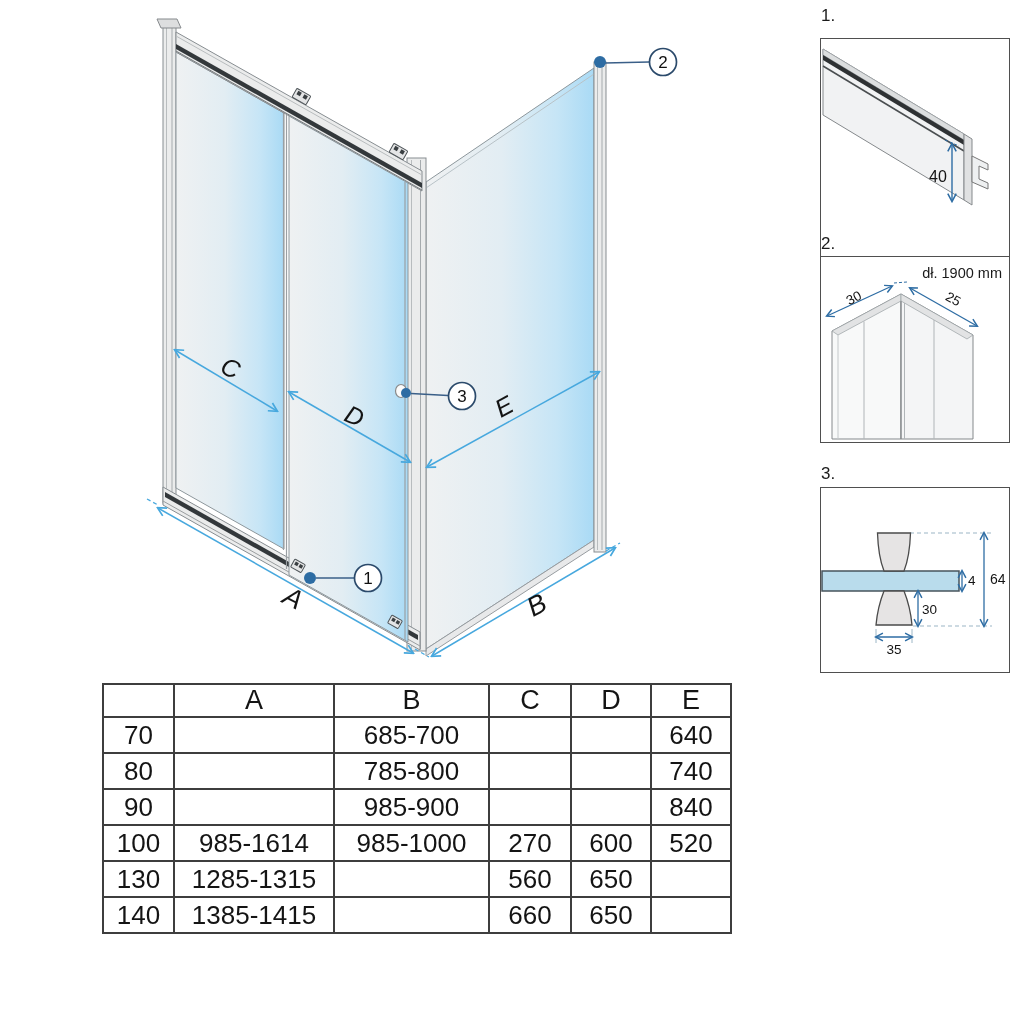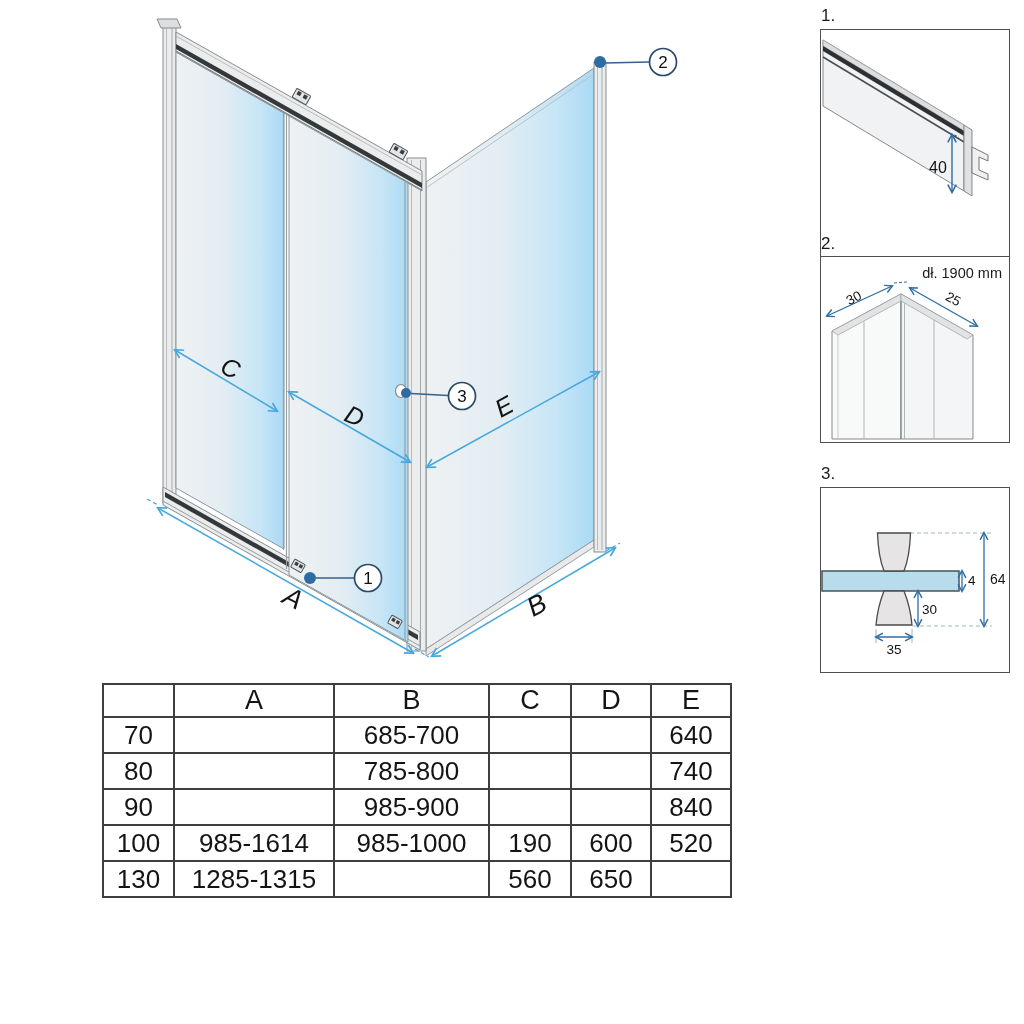--- a/index.html
+++ b/index.html
@@ -151,21 +151,21 @@
     </g>
     <g>
       <line x1="411" y1="393.5" x2="448" y2="395.5" stroke="#3a5f88" stroke-width="1.4"></line>
       <circle cx="406" cy="393" r="5" fill="#2d6ca3"></circle>
       <circle cx="462" cy="396" r="13.5" fill="#fff" stroke="#2b4a6b" stroke-width="1.7"></circle>
       <text class="co-num" x="462" y="402" text-anchor="middle">3</text>
     </g>
   </svg>
 
   <div class="detail-label" style="top:6px;">1.</div>
-  <div class="detail-box" style="top:29px;height:240px;text-decoration:underline;">
+  <div class="detail-box" style="top:38px;height:240px;text-decoration:underline;">
     <svg width="187" height="182" viewBox="0 0 187 182">
       <defs>
         <marker id="k1" viewBox="0 0 10 10" refX="8.3" refY="5" markerWidth="7.5" markerHeight="7.5" orient="auto-start-reverse">
           <path d="M1.2,1 L8.8,5 L1.2,9" fill="none" stroke="#2e6da4" stroke-width="1.5"></path>
         </marker>
       </defs>
       <polygon points="2,10 143,95 143,161 2,76" fill="#f1f2f3" stroke="#85898c"></polygon>
       <polygon points="2,10 143,95 143,101 2,16" fill="#dcdedf" stroke="#9aa0a3" stroke-width="0.8"></polygon>
       <polygon points="2,16 143,101 143,106 2,21" fill="#2e3133"></polygon>
       <line x1="2" y1="27" x2="143" y2="112" stroke="#4a4e50" stroke-width="1.5"></line>
@@ -274,28 +274,36 @@
           <td></td>
           <td>985-900</td>
           <td></td>
           <td></td>
           <td>840</td>
         </tr>
         <tr>
           <td>100</td>
           <td>985-1614</td>
           <td>985-1000</td>
-          <td>190</td>
+          <td>270</td>
           <td>600</td>
           <td>520</td>
         </tr>
         <tr>
           <td>130</td>
           <td>1285-1315</td>
           <td></td>
           <td>560</td>
           <td>650</td>
           <td></td>
         </tr>
+        <tr>
+          <td>140</td>
+          <td>1385-1415</td>
+          <td></td>
+          <td>660</td>
+          <td>650</td>
+          <td></td>
+        </tr>
       </tbody>
   </table>
 
 </div>
 
 </body></html>

